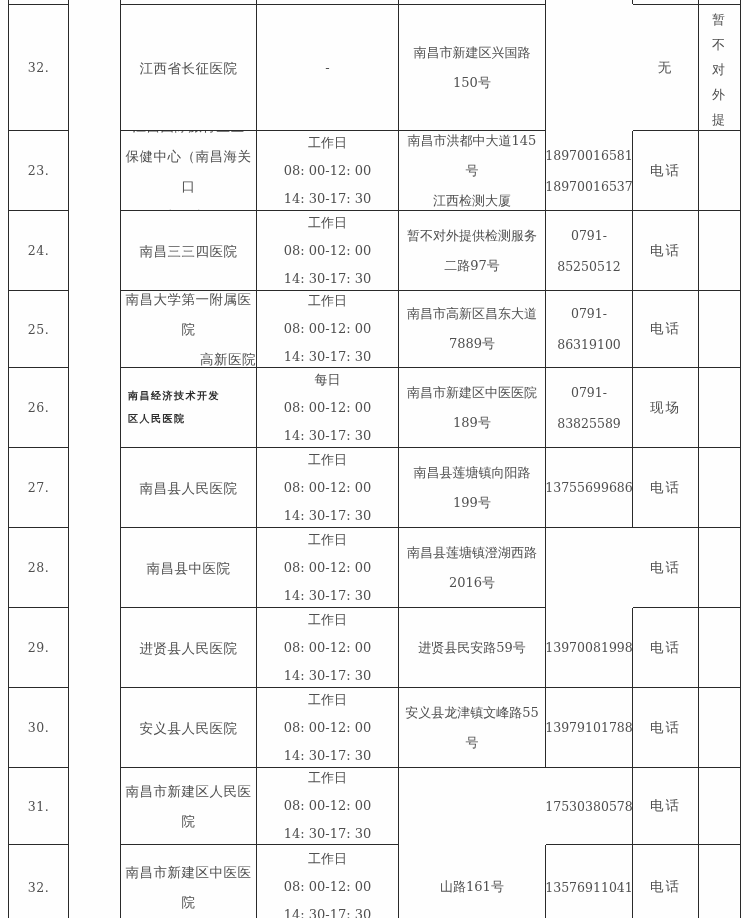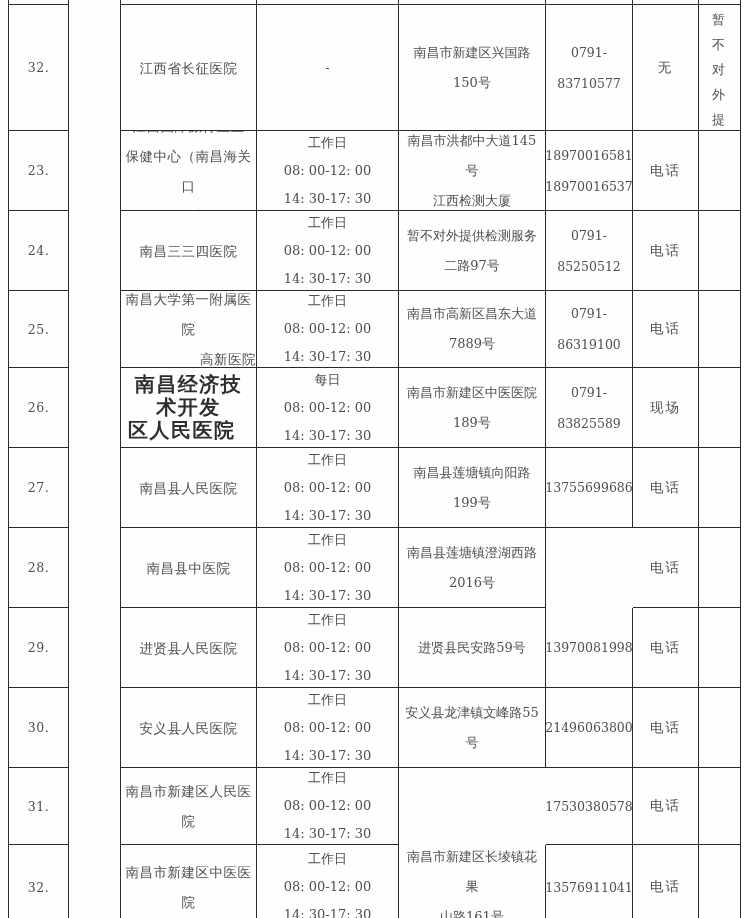--- a/index.html
+++ b/index.html
@@ -25,22 +25,22 @@
     border-bottom:1px solid var(--bc);
     display:flex;flex-direction:column;justify-content:center;align-items:center;
     text-align:center;
   }
   .bt{border-top:1px solid var(--bc);}
   .c-cat{grid-column:2;border-bottom:none;}
   .c-idx{grid-column:1;font-size:12.5px;letter-spacing:.5px;}
   .c-name{grid-column:3;font-size:13.5px;letter-spacing:.5px;}
   .c-name .ln{line-height:30px;}
   .c-name.bold{
-    font-family:Liberation Sans, sans-serif;font-weight:bold;color:#2e2e2e;
-    align-items:flex-start;text-align:center;padding:0 7px;letter-spacing:1.5px;font-size:20px;
+    font-family:Liberation Mono, monospace;font-weight:bold;color:#2e2e2e;
+    align-items:flex-start;text-align:center;padding:0 7px;letter-spacing:1.5px;font-size:10px;
   }
   .c-name.bold .ln{line-height:23px;}
   .c-hours{grid-column:4;font-size:13px;}
   .c-hours .ln{line-height:28px;}
   .c-addr{grid-column:5;font-size:13px;padding:0 4px;}
   .c-addr .ln{line-height:30px;}
   .c-phone{grid-column:6;font-size:12.5px;}
   .c-phone .ln{line-height:31px;}
   .c-method{grid-column:7;font-size:13.5px;letter-spacing:2px;}
   .c-note{
@@ -58,23 +58,20 @@
   <div class="cell c-idx bt" style="grid-row: 1;">32.</div>
   <div class="cell c-name bt" style="grid-row: 1;">
         <div class="ln">江西省长征医院</div>
       </div>
   <div class="cell c-hours bt" style="grid-row: 1;">
         <div class="ln">-</div>
       </div>
   <div class="cell c-addr bt" style="grid-row: 1;">
         <div class="ln">南昌市新建区兴国路150号</div>
       </div>
-  <div class="cell c-phone bt" style="grid-row: 1;">
-        <div class="ln">0791-83710577</div>
-      </div>
   <div class="cell c-method bt" style="grid-row: 1;">无</div>
   <div class="cell c-note bt" style="grid-row: 1;">暂不对外提供检测服务</div>
 
   <div class="cell c-idx" style="grid-row: 2;">23.</div>
   <div class="cell c-name" style="grid-row: 2;">
         <div class="ln">江西国际旅行卫生</div>
         <div class="ln">保健中心（南昌海关口</div>
         <div class="ln">岸门诊部）</div>
       </div>
   <div class="cell c-hours" style="grid-row: 2;">
@@ -210,21 +207,21 @@
       </div>
   <div class="cell c-hours" style="grid-row: 9;">
         <div class="ln">工作日</div>
         <div class="ln">08: 00-12: 00</div>
         <div class="ln">14: 30-17: 30</div>
       </div>
   <div class="cell c-addr" style="grid-row: 9;">
         <div class="ln">安义县龙津镇文峰路55号</div>
       </div>
   <div class="cell c-phone" style="grid-row: 9;">
-        <div class="ln">21496063800</div>
+        <div class="ln">13979101788</div>
       </div>
   <div class="cell c-method" style="grid-row: 9;">电话</div>
   <div class="cell c-note" style="grid-row: 9;"></div>
 
   <div class="cell c-idx" style="grid-row: 10;">31.</div>
   <div class="cell c-name" style="grid-row: 10;">
         <div class="ln">南昌市新建区人民医院</div>
       </div>
   <div class="cell c-hours" style="grid-row: 10;">
         <div class="ln">工作日</div>
@@ -240,21 +237,20 @@
   <div class="cell c-idx" style="grid-row: 11;">32.</div>
   <div class="cell c-name" style="grid-row: 11;">
         <div class="ln">南昌市新建区中医医院</div>
       </div>
   <div class="cell c-hours" style="grid-row: 11;">
         <div class="ln">工作日</div>
         <div class="ln">08: 00-12: 00</div>
         <div class="ln">14: 30-17: 30</div>
       </div>
   <div class="cell c-addr" style="grid-row: 11;">
-        <div class="ln">南昌市新建区长堎镇花果</div>
         <div class="ln">山路161号</div>
       </div>
   <div class="cell c-phone" style="grid-row: 11;">
         <div class="ln">13576911041</div>
       </div>
   <div class="cell c-method" style="grid-row: 11;">电话</div>
   <div class="cell c-note" style="grid-row: 11;"></div>
 </div>
 <div class="stub" style="left: 8px;"></div>
     <div class="stub" style="left: 68px;"></div>

